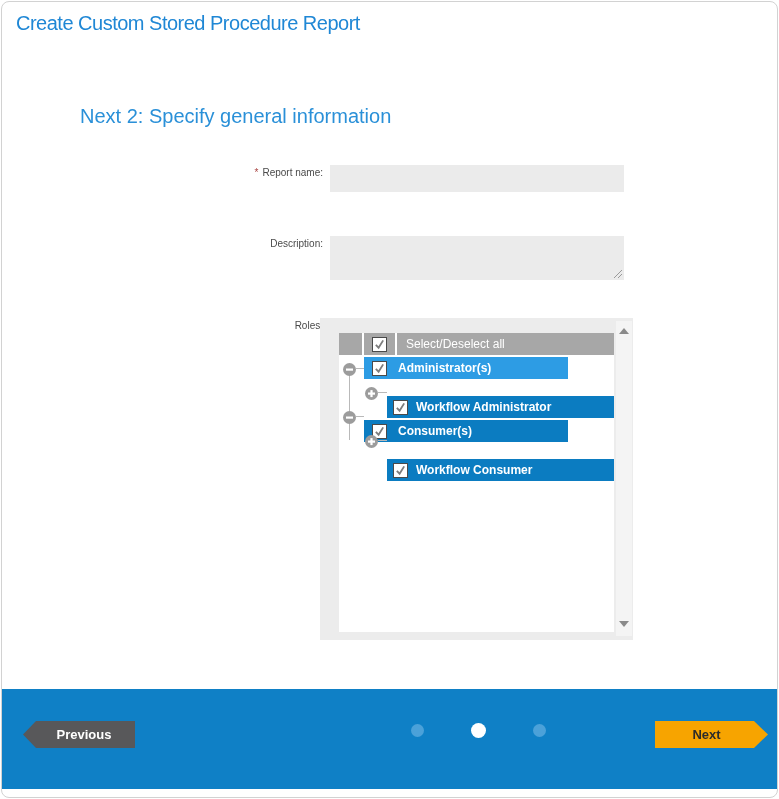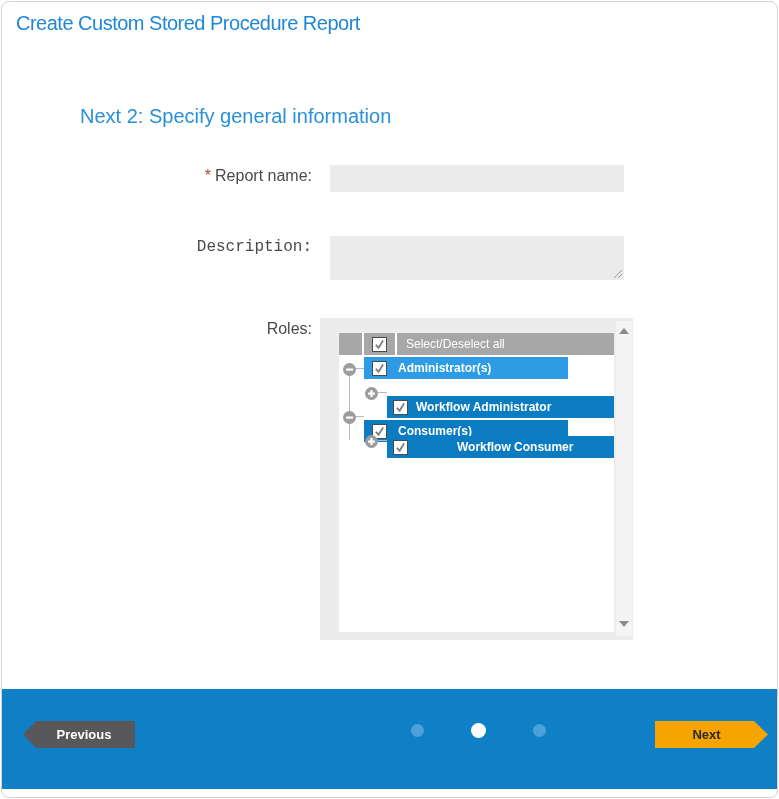--- a/index.html
+++ b/index.html
@@ -11,22 +11,22 @@
   }
   .page-title {
     position: absolute; left: 14px; top: 10px;
     font-size: 20px; font-weight: 300; letter-spacing: -0.5px; color: #1f87d5;
   }
   .step-heading {
     position: absolute; left: 78px; top: 103px;
     font-size: 20px; font-weight: 300; color: #2a90d8;
   }
   .field-label {
-    position: absolute; left: 5px; width: 305px; text-align: right;
-    font-size: 16px; color: #4a4a4a;
+    position: absolute; left: 16px; width: 305px; text-align: right;
+    font-size: 10px; color: #4a4a4a;
   }
   .req { color: #a94442; margin-right: 4px; }
   .txt-input {
     position: absolute; left: 328px; width: 294px;
     background: #ebebeb; border: none; outline: none;
     font-family: "Liberation Sans", sans-serif; font-size: 12px; color: #333;
     padding: 4px 6px;
   }
   #report-name-input { top: 163px; height: 27px; }
   #description-input { top: 234px; height: 44px; resize: none; }
@@ -100,21 +100,21 @@
 <div class="dialog">
 
   <h1 class="page-title">Create Custom Stored Procedure Report</h1>
   <h2 class="step-heading">Next 2: Specify general information</h2>
 
   <div class="field-label" style="top:165px;">
     <span class="req">*</span><span>Report name:</span>
   </div>
   <input id="report-name-input" class="txt-input" type="text" value="" style="">
 
-  <div class="field-label" style="top:236px;font-family:Liberation Mono, monospace;">Description:</div>
+  <div class="field-label" style="top:236px;">Description:</div>
   <textarea id="description-input" class="txt-input" style=""></textarea>
   <div class="resize-grip"></div>
 
   <div class="field-label" style="top:318px;">Roles:</div>
 
   <div class="listbox">
     <div class="tree-area">
 
       <div class="connector" style="left:10px; top:42px; width:1px; height:65px;"></div>
       <div class="connector" style="left:17px; top:35px; width:8px; height:1px;"></div>
@@ -180,21 +180,21 @@
         <span class="lbl">Consumer(s)</span>
       </div>
 
       <span class="expander" style="left:26px; top:101px;">
         <svg width="13" height="13" viewBox="0 0 13 13">
             <circle cx="6.5" cy="6.5" r="6.5" fill="#9c9c9c"></circle>
             <rect x="3" y="5.5" width="7" height="2.2" fill="#fff"></rect>
             <rect x="5.4" y="3.1" width="2.2" height="7" fill="#fff"></rect>
           </svg>
       </span>
-      <div class="trow row-child bg-dark" style="top:88px;gap:41px;">
+      <div class="trow row-child bg-dark" style="top:111px;">
         <span class="checkbox cb" style="margin-right:8px;">
           <svg width="11" height="11" viewBox="0 0 12 12">
               <path d="M2 6.5l3 3 5-8" stroke="#7d7d7d" stroke-width="2" fill="none"></path>
             </svg>
         </span>
         <span class="lbl">Workflow Consumer</span>
       </div>
     </div>
 
     <div class="scrollbar">

